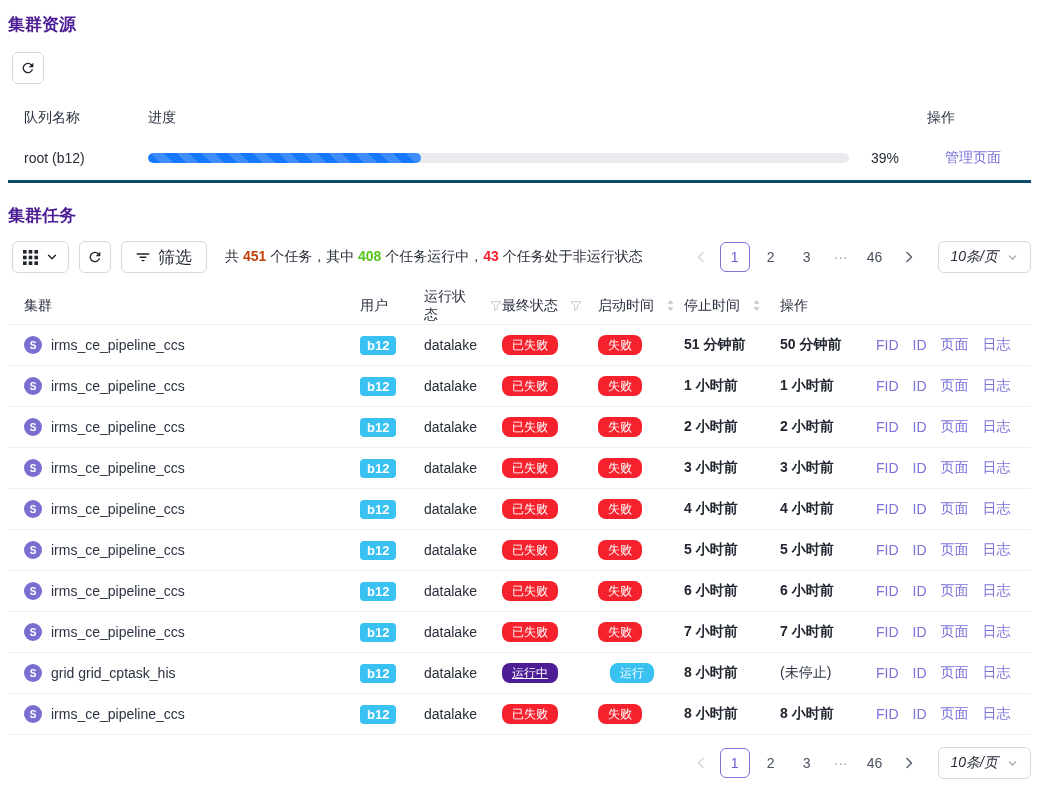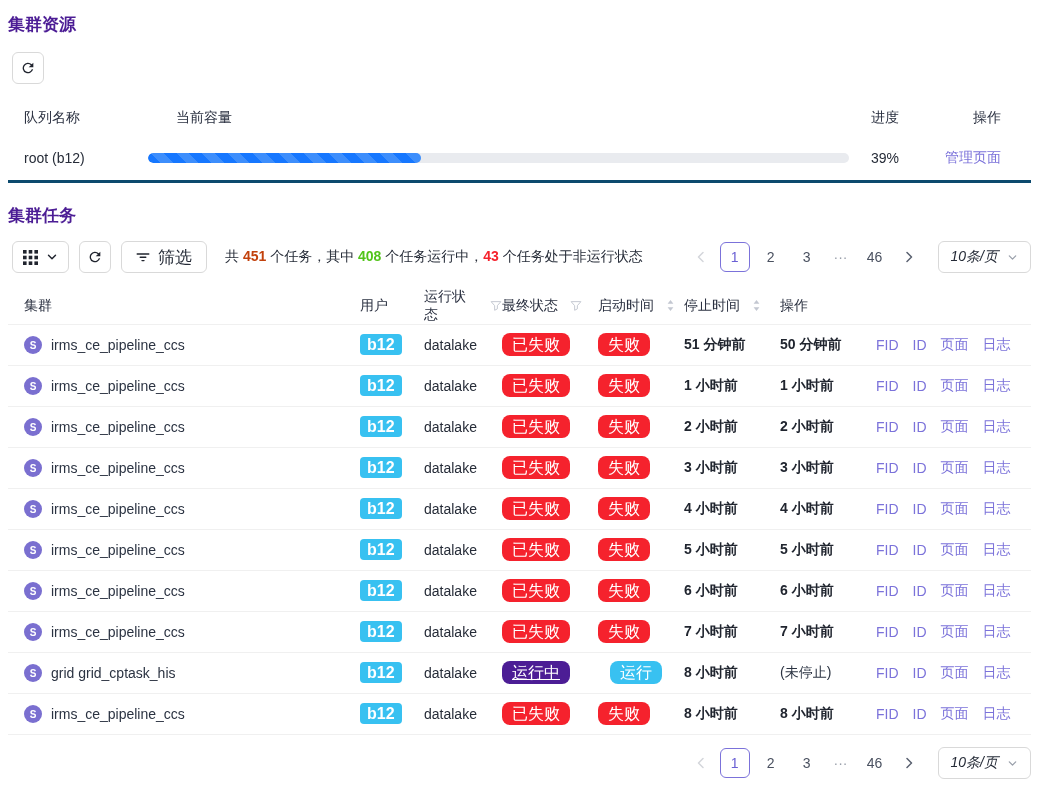--- a/index.html
+++ b/index.html
@@ -10,21 +10,21 @@
   .btn{display:inline-flex;align-items:center;justify-content:center;height:32px;background:#fff;
     border:1px solid #d9d9d9;border-radius:6px;box-sizing:border-box;cursor:pointer;gap:8px;}
   .icon-btn{width:32px;}
   .grid-btn{padding:0 10px;}
   .filter-btn{padding:0 14px;color:#252b37;font-size:17px;}
   .top-refresh{margin:16px 0 0 4px;}
   
   .res-table{margin-top:16px;}
   .res-head,.res-row{display:grid;grid-template-columns:124px 1fr 74px auto;align-items:center;
     padding:0 30px 0 16px;box-sizing:border-box;}
-  .res-head{height:36px;font-weight:500;color:#2a3040;gap:28px;}
+  .res-head{height:36px;font-weight:500;color:#2a3040;}
   .res-row{height:47px;border-bottom:3px solid #0c4a6e;}
   .pbar{height:10px;background:#e9ebef;border-radius:6px;overflow:hidden;margin-right:22px;}
   .pfill{height:100%;border-radius:6px;
     background:repeating-linear-gradient(45deg,#1677ff 0 9px,#3d8efc 9px 18px);}
   .pct{color:#262c38;}
   
   .tasks-title{margin-top:22px;}
   .toolbar{display:flex;align-items:center;gap:10px;margin:14px 0 0 4px;}
   .summary{margin-left:8px;color:#262c38;}
   .summary b{font-weight:600;}
@@ -45,22 +45,22 @@
   .ttable{margin-top:14px;}
   .trow,.thead{display:grid;grid-template-columns:336px 64px 78px 96px 86px 96px 96px 1fr;
     align-items:center;padding:0 16px;box-sizing:border-box;}
   .thead{height:38px;border-bottom:1px solid #f0f0f0;}
   .th{display:flex;align-items:center;gap:12px;color:#2a3040;font-weight:500;}
   .trow{height:41px;border-bottom:1px solid #f0f0f0;}
   .name-cell{display:flex;align-items:center;gap:9px;}
   .avatar{width:18px;height:18px;border-radius:50%;background:#7a6fd0;color:#fff;font-size:10px;
     font-weight:700;display:inline-flex;align-items:center;justify-content:center;flex:0 0 18px;}
   .tname{color:#2b3342;}
-  .tag{background:#38c1f1;color:#fff;font-size:16px;font-weight:700;border-radius:4px;padding:2px 7px;}
-  .badge{color:#fff;font-size:16px;border-radius:8px;padding:3px 10px;white-space:nowrap;}
+  .tag{background:#38c1f1;color:#fff;font-size:13px;font-weight:700;border-radius:4px;padding:2px 7px;}
+  .badge{color:#fff;font-size:12px;border-radius:8px;padding:3px 10px;white-space:nowrap;}
   .badge.red{background:#f5222d;}
   .badge.green{background:#4c1d95;text-decoration:underline;}
   .badge.cyan{background:#38c1f1;margin-left:12px;}
   .time{font-weight:700;color:#20252f;}
   .time.plain{font-weight:400;color:#2b3342;}
   .ops{display:flex;align-items:center;gap:14px;}
   .link{color:#7b72da;cursor:pointer;text-decoration:none;}
   svg{display:block;}
 </style>
 </head>
@@ -74,21 +74,20 @@
     <span>
       <svg width="16" height="16" viewBox="0 0 24 24">
           <path d="M17.65 6.35A8 8 0 1 0 19.73 14h-2.08a6 6 0 1 1-1.42-6.23L13 11h7V4l-2.35 2.35z" fill="#20242e"></path>
         </svg>
     </span>
   </div>
 
   <div class="res-table">
     <div class="res-head">
       <div>队列名称</div>
-      <div>当前容量</div>
       <div>进度</div>
       <div>操作</div>
     </div>
     <div class="res-row">
       <div>root (b12)</div>
       <div class="pbar">
         <div class="pfill" id="pfill" style="width: 39%;"></div>
       </div>
       <div class="pct">39%</div>
       <a class="link">管理页面</a>

